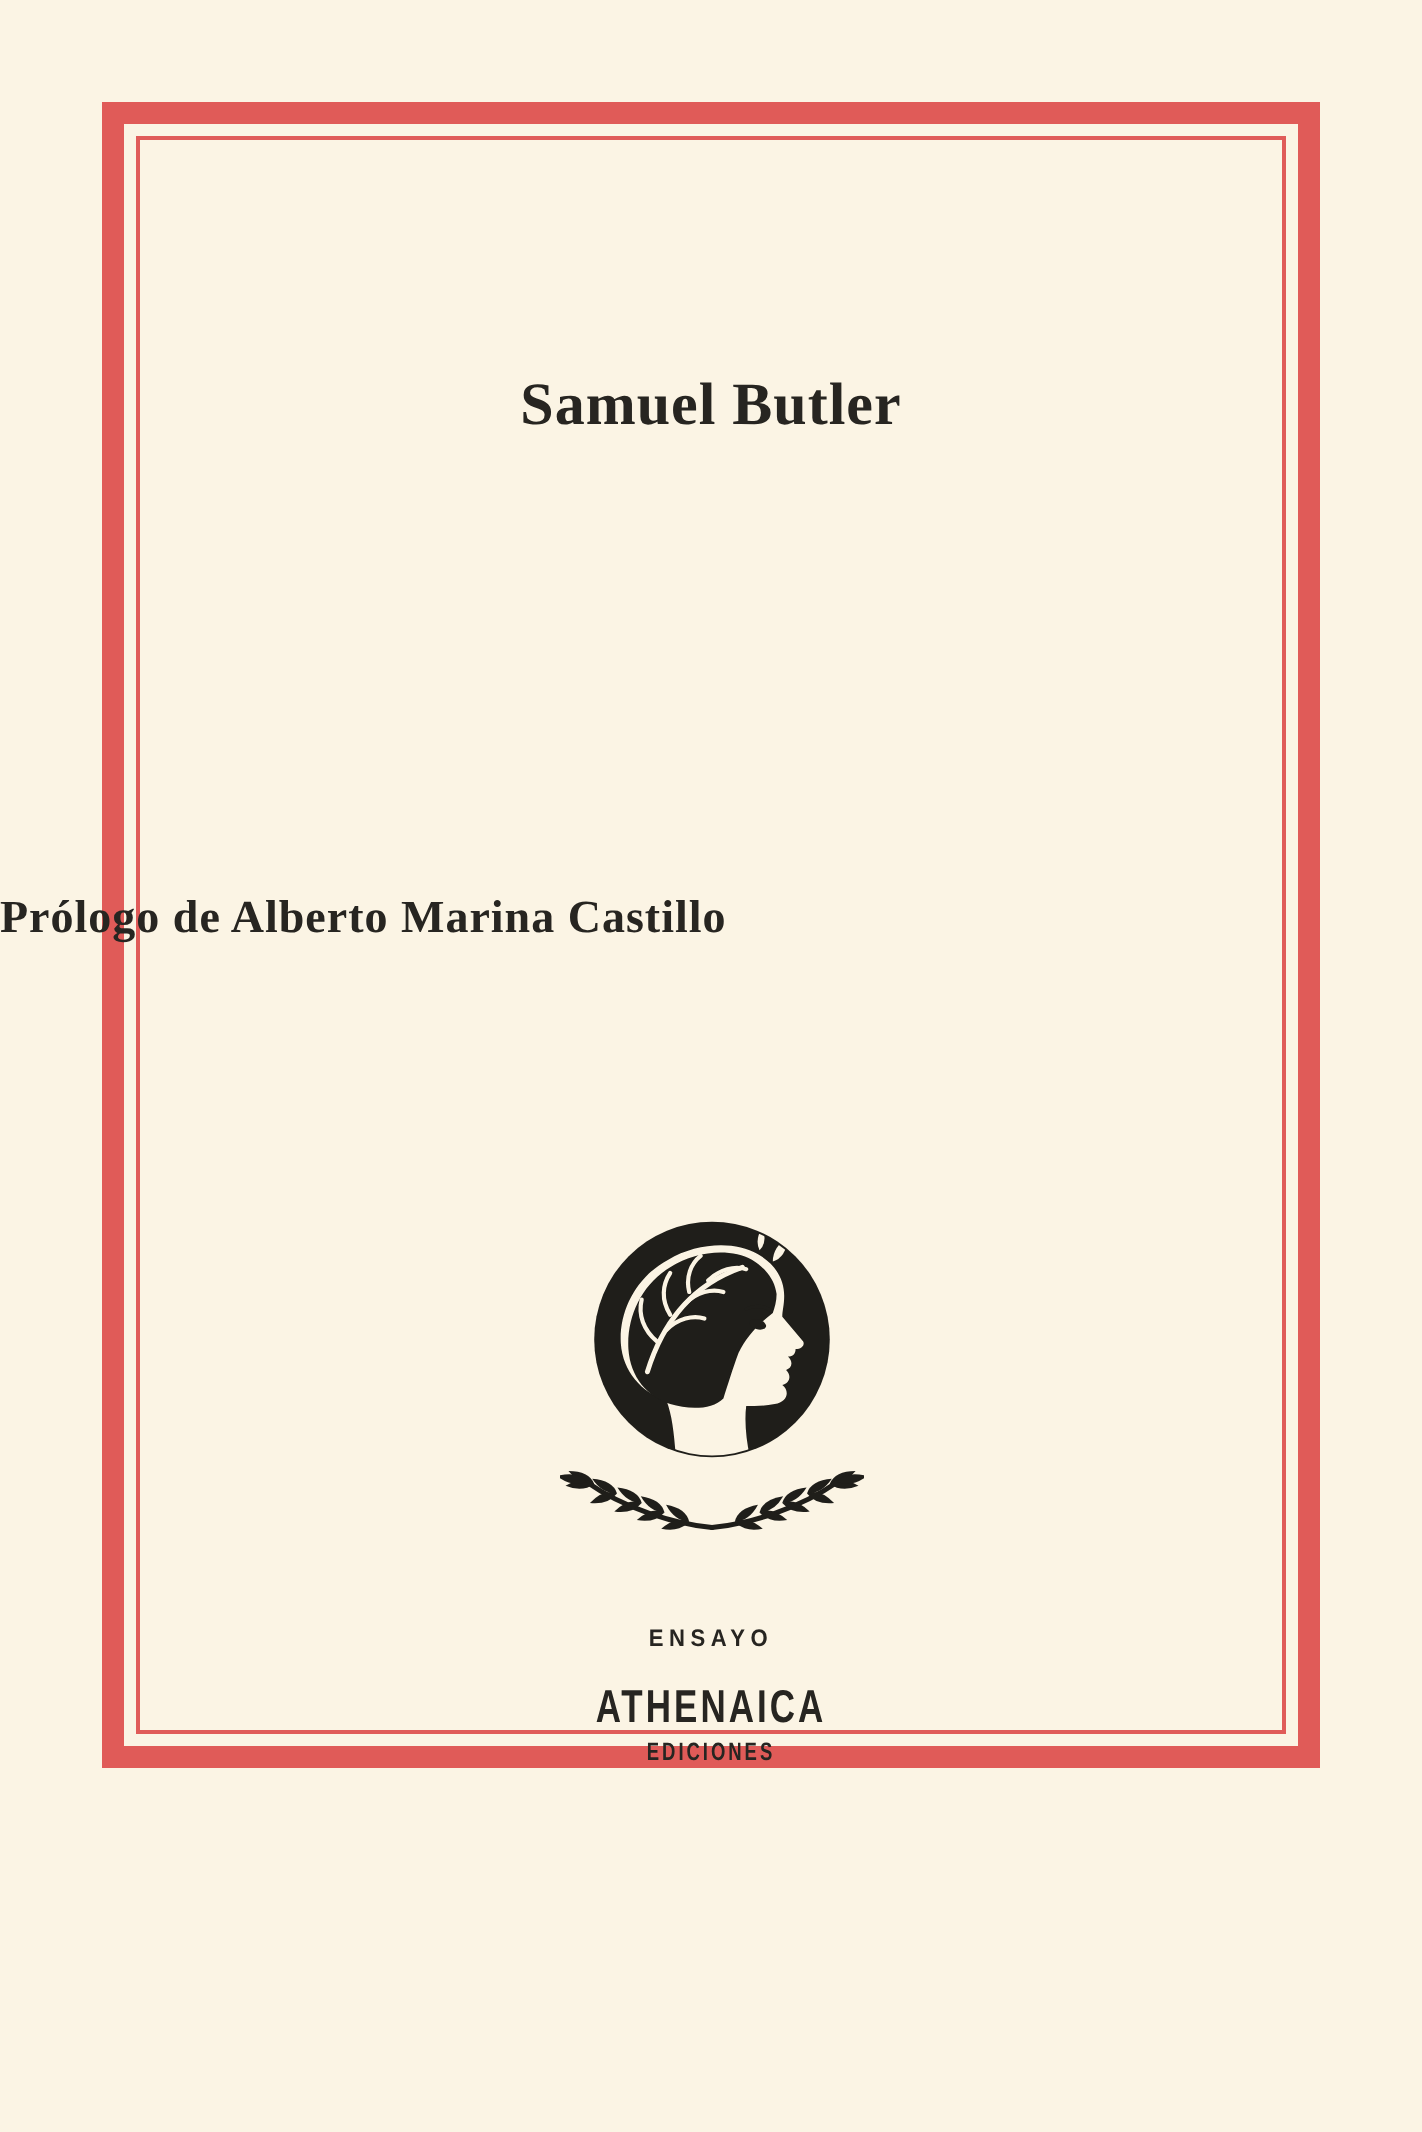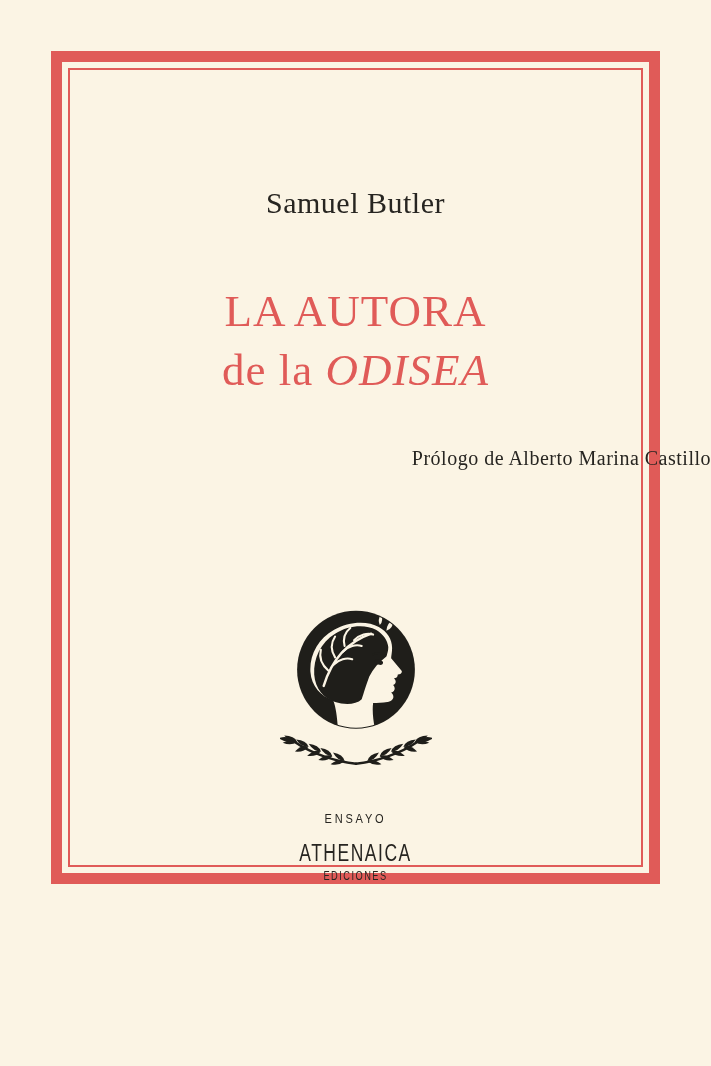--- a/index.html
+++ b/index.html
@@ -9,20 +9,21 @@
     --logo:#1f1e1a;
   }
   html,body{margin:0;padding:0;background:var(--background);}
   .page{
     position:relative;
     width:711px;height:936px;
     margin:0 auto;
     background:var(--background);
     overflow:hidden;
     font-family:"Liberation Serif", serif;
+    font-weight:bold;
   }
   .frame-outer{
     position:absolute;
     left:51px;top:51px;right:51px;bottom:52px;
     border:11px solid var(--accent);
     box-sizing:border-box;
   }
   .frame-inner{
     position:absolute;
     left:6px;top:6px;right:6px;bottom:6px;
@@ -39,26 +40,25 @@
     position:absolute;left:0;right:0;top:282px;
     text-align:center;
     font-size:45px;
     line-height:59px;
     letter-spacing:1px;
     color:var(--accent);
   }
   .title .italic{font-style:italic;}
   .credits{
     position:absolute;left:0;right:0;top:443px;
-    text-align:right;
-    font-size:20px;
+    text-align:left;
+    font-size:23px;
     line-height:31px;
     letter-spacing:0.5px;
     color:var(--ink);
-    margin-left:24px;
   }
   .logo{
     position:absolute;left:50%;top:608px;
     transform:translateX(-50%);
     width:152px;
   }
   .logo svg{display:block;width:152px;height:auto;}
   .logo-black{fill:var(--logo);}
   .logo-white{fill:var(--background);}
   .logo-wstroke{stroke:var(--background);fill:none;stroke-linecap:round;}
@@ -93,22 +93,21 @@
 
 <div class="page">
 
   <div class="frame-outer">
     <div class="frame-inner"></div>
   </div>
 
   <div class="author">Samuel Butler</div>
 
   <div class="title">
-    <span>LA AUTORA</span><br>
-    <span><span>de la </span><span class="italic">ODISEA</span></span>
+    <br>
   </div>
 
   <div class="credits">
     <span>Prólogo de Alberto Marina Castillo</span><br>
   </div>
 
   <div class="logo">
     <svg viewBox="0 0 160 172" xmlns="http://www.w3.org/2000/svg" aria-hidden="true">
       <defs>
         <path id="leaf" d="M0,0 Q6,-5 15,-2 Q6,4 0,0 Z"></path>

